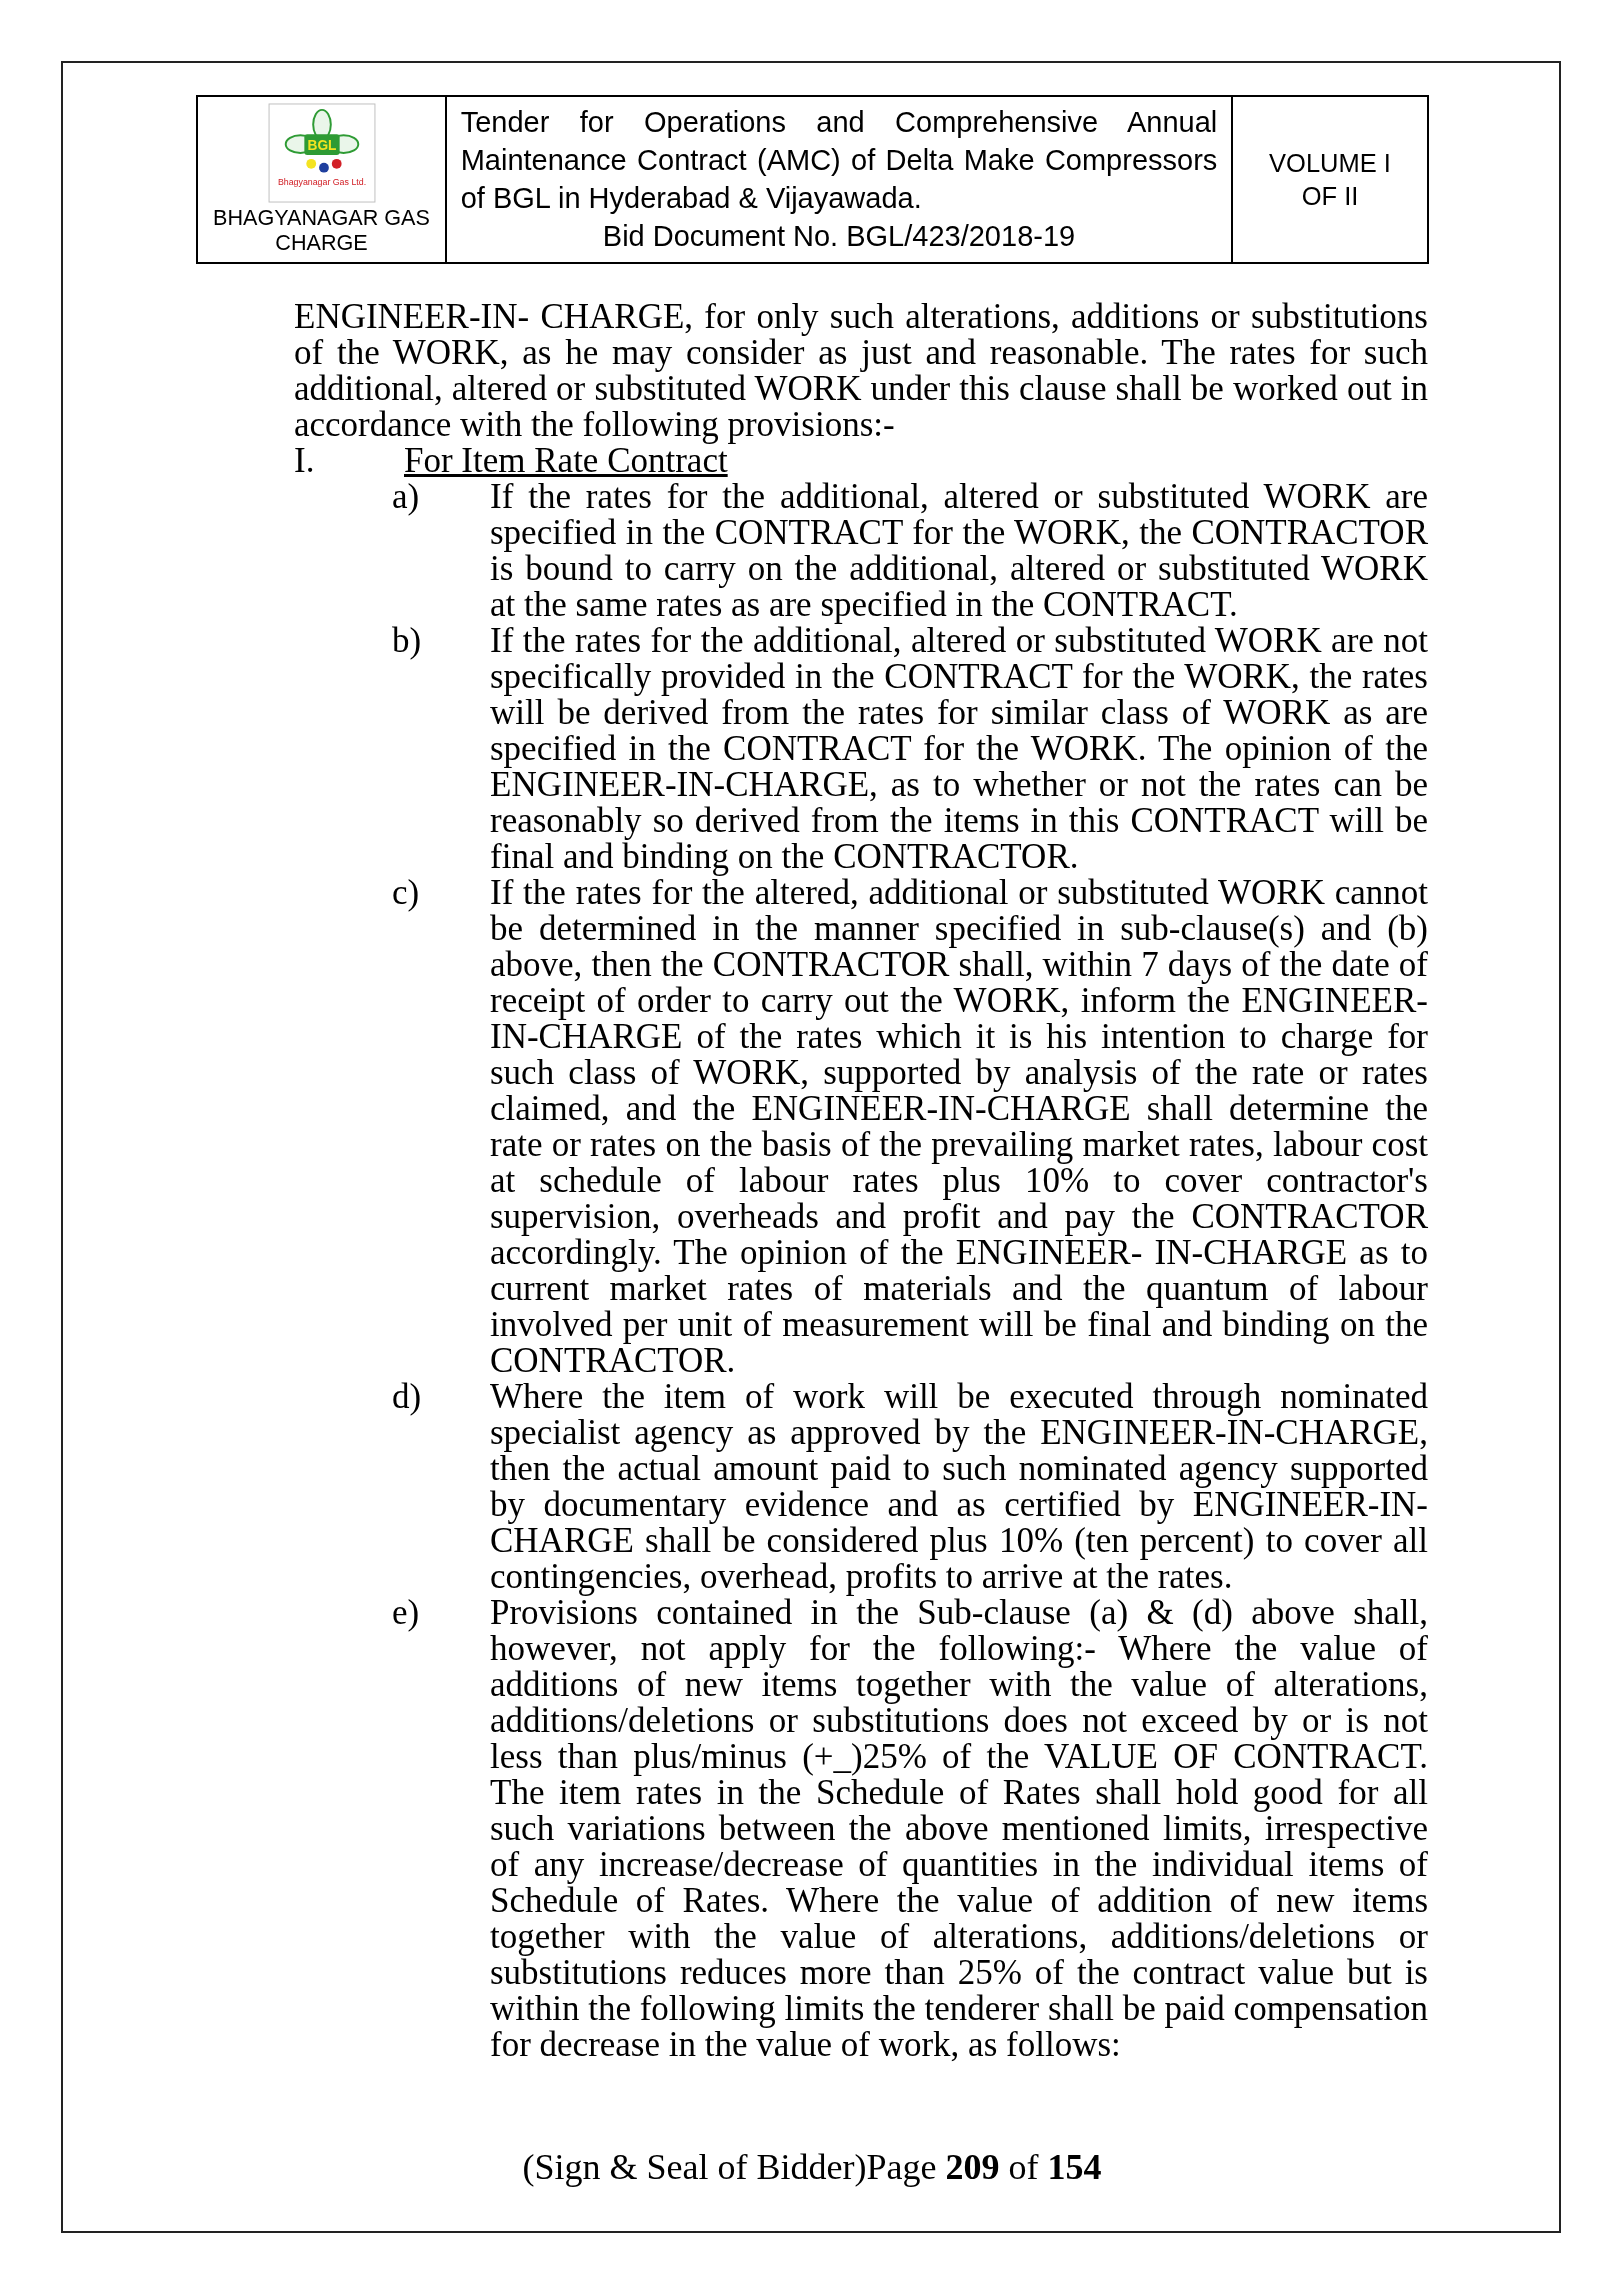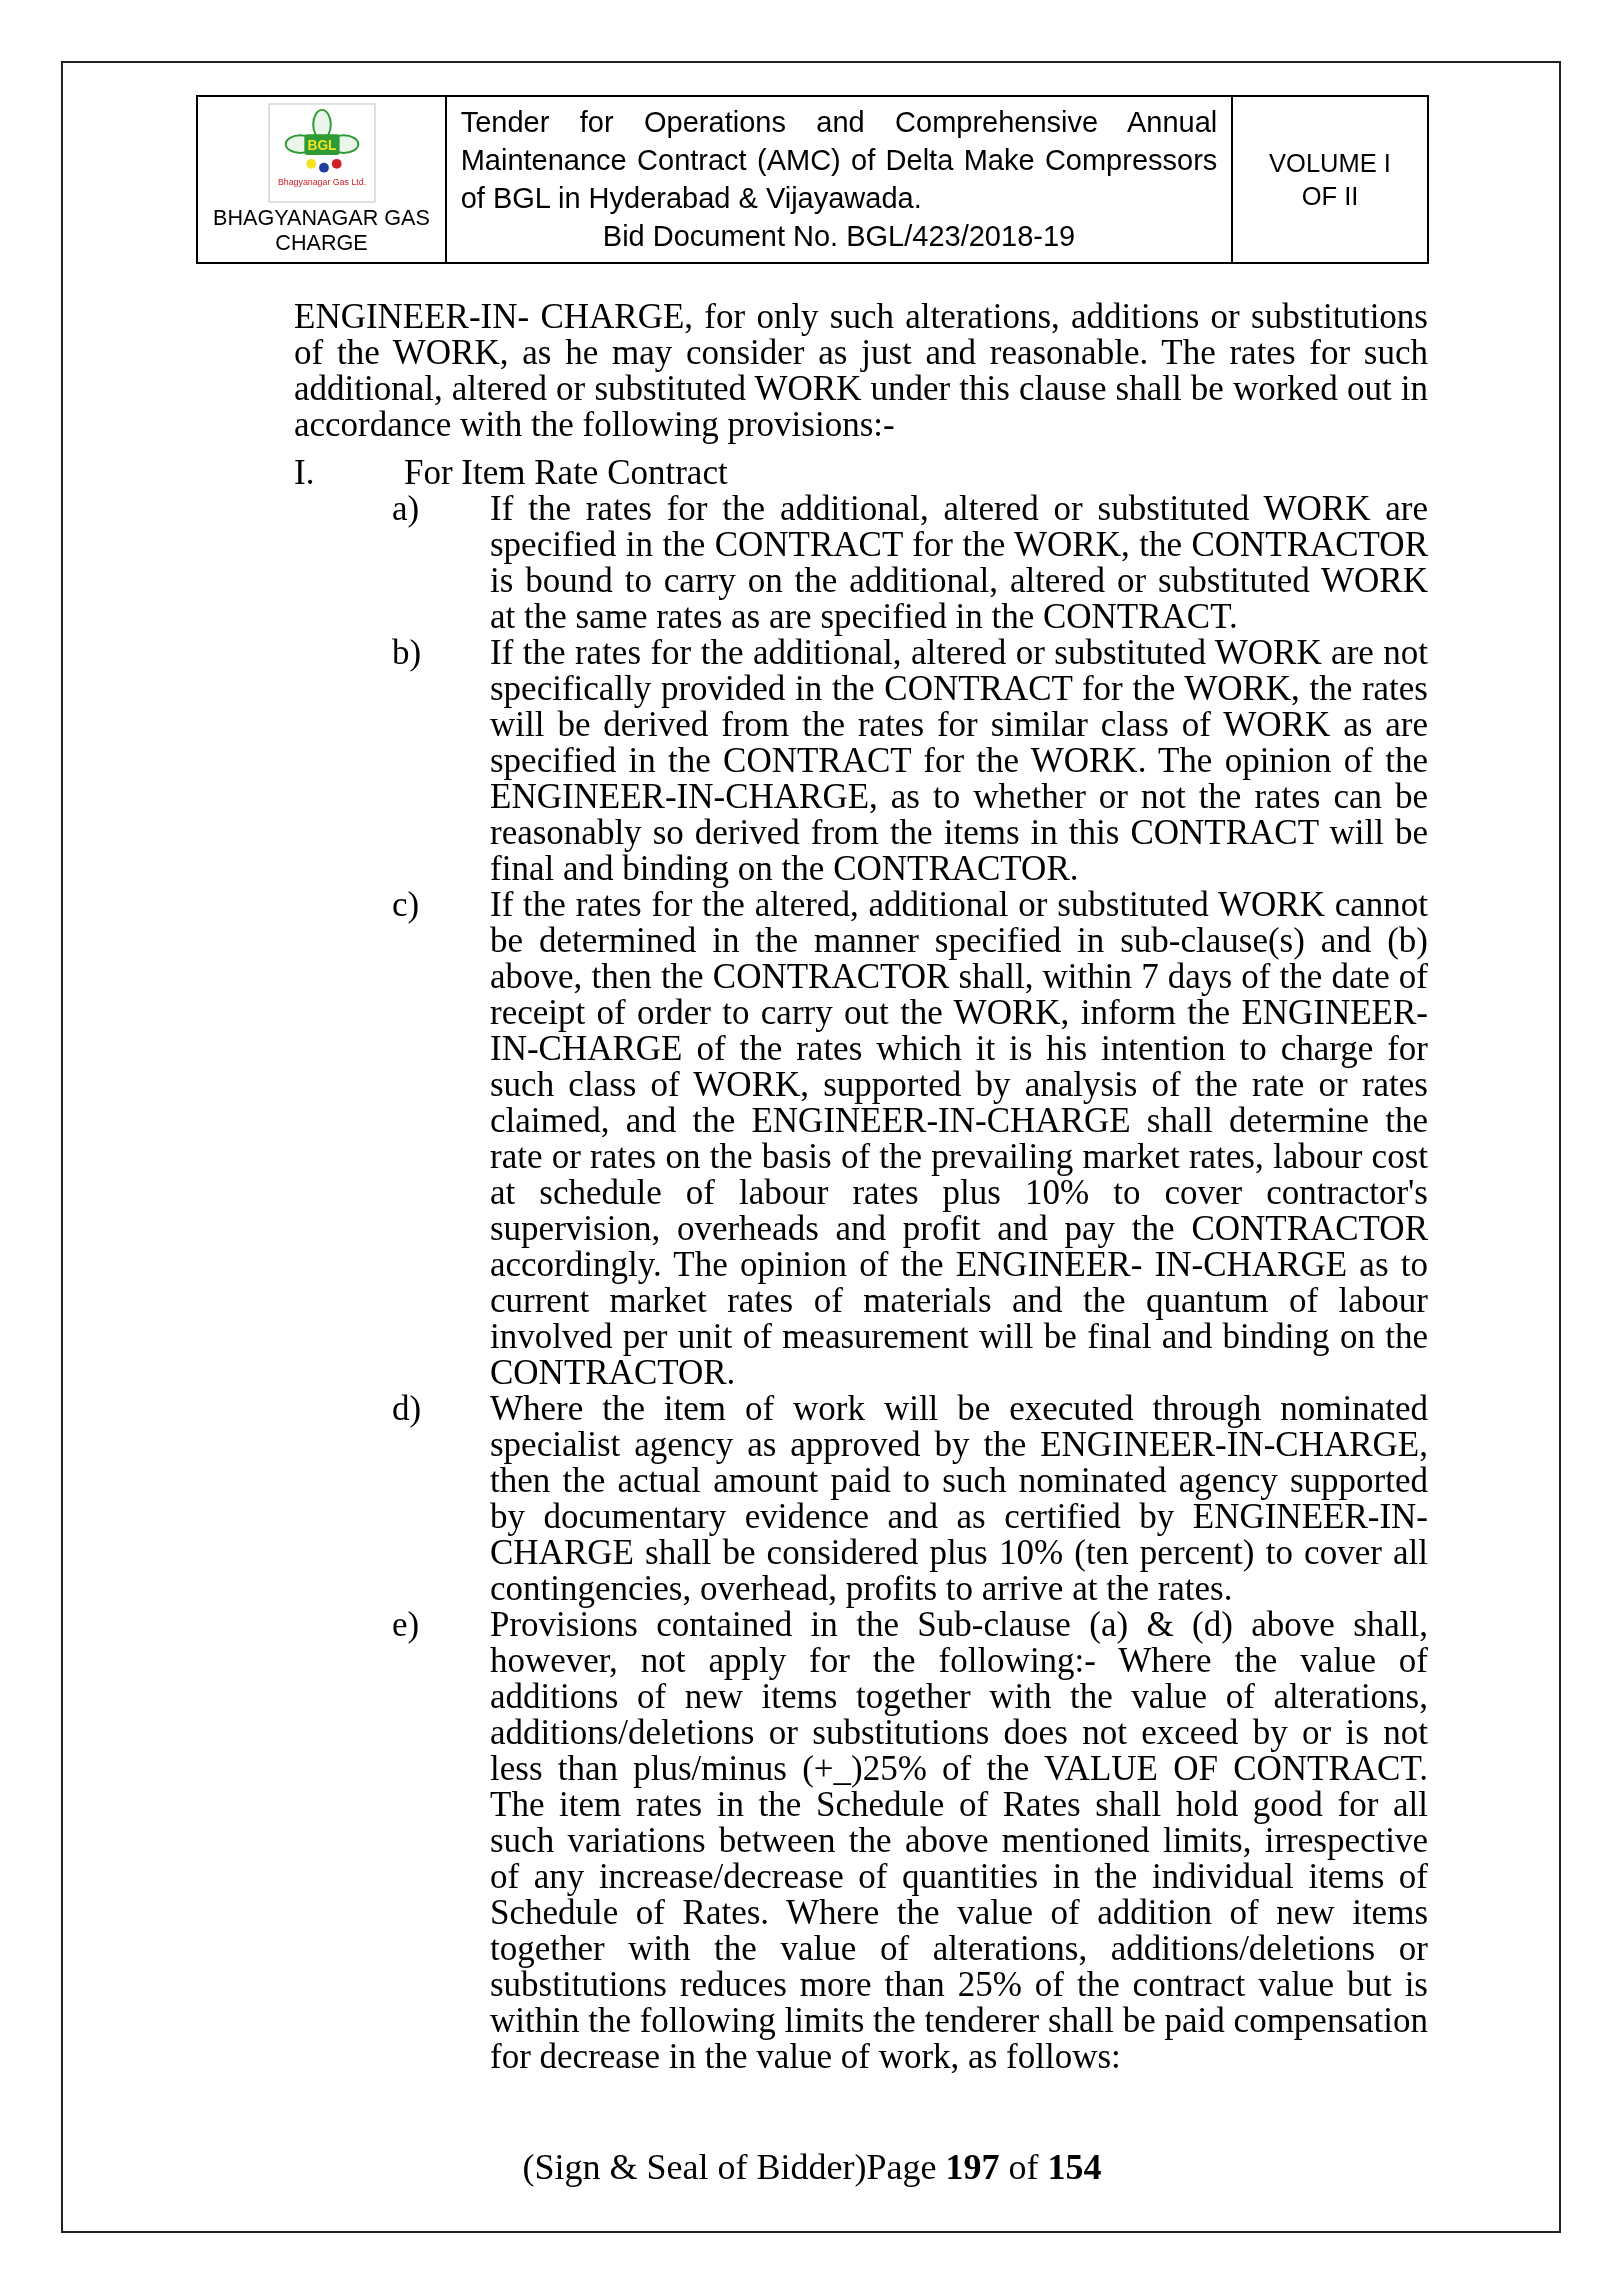--- a/index.html
+++ b/index.html
@@ -51,21 +51,21 @@
     font-size: 25.5px; line-height: 33px;
     text-align: right;
   }
   
   .content {
     margin: 35px 131px 0 231px;
     font-size: 35px;
     line-height: 36px;
   }
   .intro { text-align: justify; }
-  .section-line { margin-top: 12px; }
+  .section-line { margin-top: 0; text-decoration: underline; }
   .section-num { display: inline-block; width: 110px; }
   .clause { display: flex; margin-left: 98px; }
   .clause-label { flex: 0 0 98px; }
   .clause-text { flex: 1; text-align: justify; }
   
   .footer {
     position: absolute;
     left: 133px; right: 131px; bottom: 43px;
     display: flex; justify-content: center; align-items: baseline;
     font-size: 36px;
@@ -139,20 +139,20 @@
     <div class="clause">
       <span class="clause-label">e)</span>
       <p class="clause-text">Provisions contained in the Sub-clause (a) &amp; (d) above shall, however, not apply for the following:- Where the value of additions of new items together with the value of alterations, additions/deletions or substitutions does not exceed by or is not less than plus/minus (+_)25% of the VALUE OF CONTRACT. The item rates in the Schedule of Rates shall hold good for all such variations between the above mentioned limits, irrespective of any increase/decrease of quantities in the individual items of Schedule of Rates. Where the value of addition of new items together with the value of alterations, additions/deletions or substitutions reduces more than 25% of the contract value but is within the following limits the tenderer shall be paid compensation for decrease in the value of work, as follows:</p>
     </div>
   </div>
 
   <div class="footer">
     <span>(Sign &amp; Seal of Bidder)</span>
     <span class="page-num">
       <span>Page</span>
-      <b>197</b>
+      <b>209</b>
       <span>of</span>
       <b>154</b>
     </span>
   </div>
 
 </div>
 
 
 </body></html>

